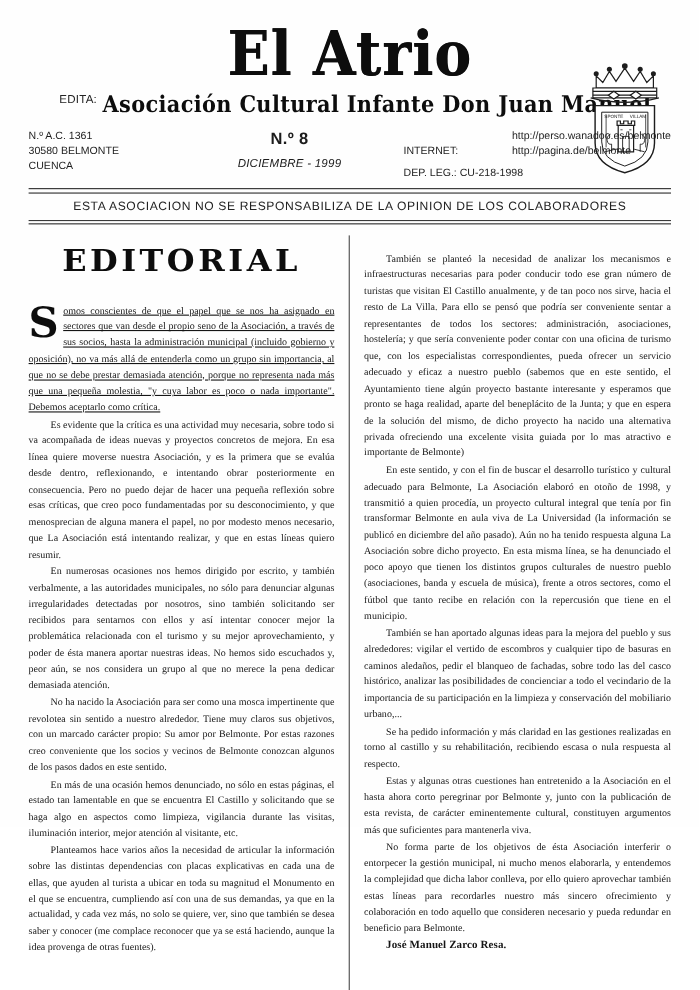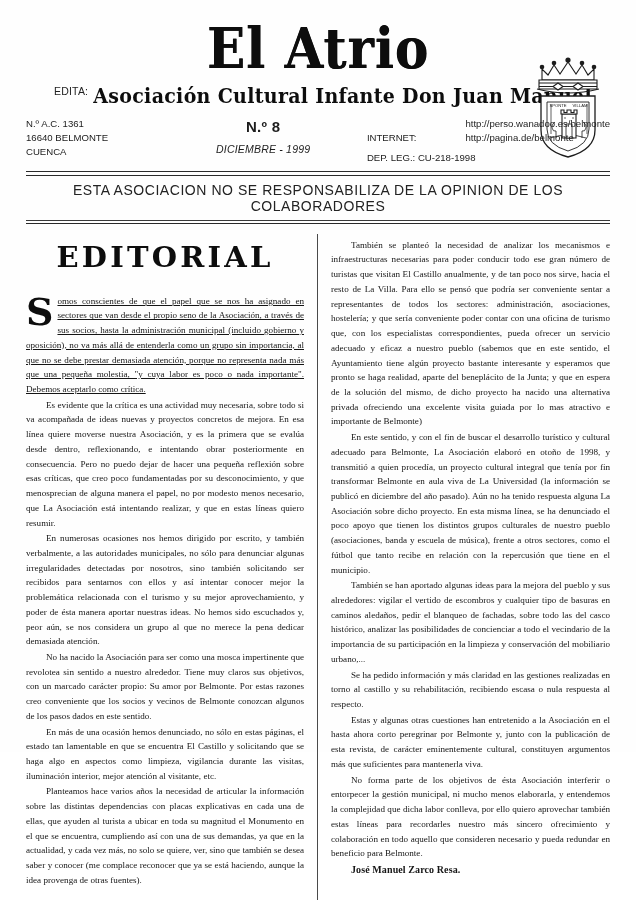--- a/index.html
+++ b/index.html
@@ -132,21 +132,21 @@
   
   .rule-double {
     margin-top: 6px;
     border-top: 1.6px solid #2a2a2a;
     border-bottom: 0.8px solid #2a2a2a;
     height: 2.4px;
   }
   .disclaimer {
     text-align: center;
     font-family: "Liberation Sans", sans-serif;
-    font-size: 14px;
+    font-size: 11px;
     letter-spacing: 0.55px;
     color: #232323;
     padding: 6px 0 6px 0;
   }
   .rule-bottom {
     border-top: 0.9px solid #3a3a3a;
     border-bottom: 1.6px solid #2a2a2a;
     height: 2.2px;
   }
 
@@ -167,21 +167,21 @@
     hyphens: none;
   }
   .col-left {
     padding-right: 13px;
     border-right: 0.9px solid #4a4a4a;
   }
   .col-right {
     padding-left: 13px;
   }
   .col p {
-    margin: 4px 0 0 0;
+    margin: 14px 0 0 0;
     text-indent: 20px;
     text-align: justify;
   }
   .col p + p { margin-top: 1px; }
 
   .editorial-head {
     font-family: "DejaVu Serif", "Liberation Serif", serif;
     font-weight: bold;
     font-size: 29px;
     letter-spacing: 3.2px;
@@ -266,21 +266,21 @@
         <text x="30" y="55" font-family="Liberation Sans, sans-serif" font-size="4.2" fill="#1d1d1d" text-anchor="middle">SPONTE</text>
         <text x="52" y="55" font-family="Liberation Sans, sans-serif" font-size="4.2" fill="#1d1d1d" text-anchor="middle">VILLAM</text>
       </svg>
     </div>
   </div>
 
   <div class="infobar">
 
     <div class="info-left">
       <div>N.º A.C. 1361</div>
-      <div>16640 BELMONTE</div>
+      <div>30580 BELMONTE</div>
       <div>CUENCA</div>
     </div>
 
     <div class="info-center">
       <div class="issue-no">N.º 8</div>
       <div class="issue-date">DICIEMBRE - 1999</div>
     </div>
 
     <div class="info-right">
       <div class="inet-row">

